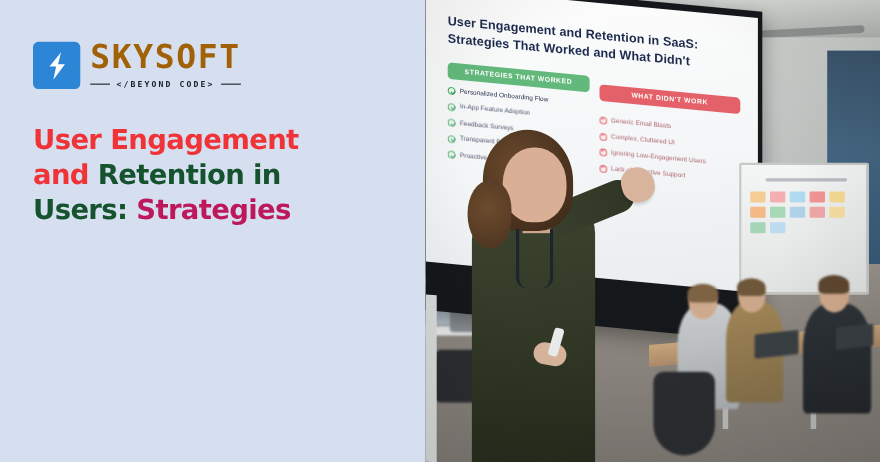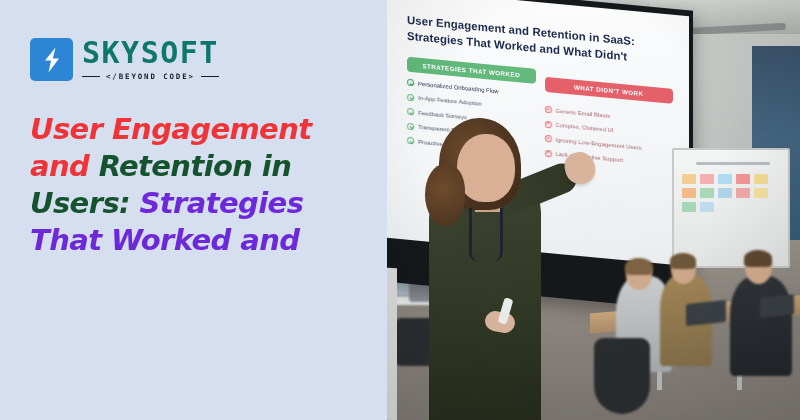--- a/index.html
+++ b/index.html
@@ -24,45 +24,44 @@
     width:43px; height:43px; border-radius:5px;
     background:#2d85d6;
     display:flex; align-items:center; justify-content:center;
     flex:0 0 43px;
   }
   .bolt { display:block; }
   .brand-text { display:flex; flex-direction:column; justify-content:center; }
   .brand-name {
     font-family:"DejaVu Sans Mono", monospace;
     font-size:30px; font-weight:bold; letter-spacing:1.5px;
-    color:#0f766e; line-height:1.02;
+    color:#a16207; line-height:1.02;
   }
   .brand-tag {
     display:flex; align-items:center; gap:6px;
     margin-top:3px;
   }
   .brand-tag .rule { flex:1 1 auto; height:1px; background:#16202b; min-width:16px; }
   .brand-tag .tagtext {
     font-family:"DejaVu Sans Mono", monospace;
     font-size:7.4px; letter-spacing:1.9px; font-weight:bold;
     color:#16202b; white-space:nowrap;
   }
 
   .headline {
     font-family:"DejaVu Sans", sans-serif;
     font-weight:bold;
-    font-size:29px;
+    font-size:25px;
     line-height:1.28;
     letter-spacing:-0.6px;
     color:#111418;
-    font-style:italic;
   }
   .hl-red { color:#ef3337; }
   .hl-blue { color:#14532d; }
-  .hl-dark { color:#6d28d9; }
+  .hl-dark { color:#be185d; }
 
   
   .photo {
     position:relative; flex:1 1 auto; height:420px; overflow:hidden;
     background:#2b3238;
   }
   .photo-inner { position:absolute; inset:0; }
 
   
   .ceiling {
@@ -273,21 +272,21 @@
           <span class="tagtext">&lt;/BEYOND CODE&gt;</span>
           <span class="rule"></span>
         </div>
       </div>
     </div>
 
     <h1 class="headline">
       <span class="hl-red">User Engagement</span><br>
       <span class="hl-red">and </span><span class="hl-blue">Retention in</span><br>
       <span class="hl-blue">Users: </span><span class="hl-dark">Strategies</span><br>
-      <span class="hl-dark">That Worked and</span><br>
+      <br>
     </h1>
   </div>
 
   <div class="photo">
     <div class="photo-inner">
 
       <div class="ceiling"></div>
       <div class="ceiling-beam"></div>
       <div class="ceiling-pipe"></div>
       <div class="wall-right"></div>

